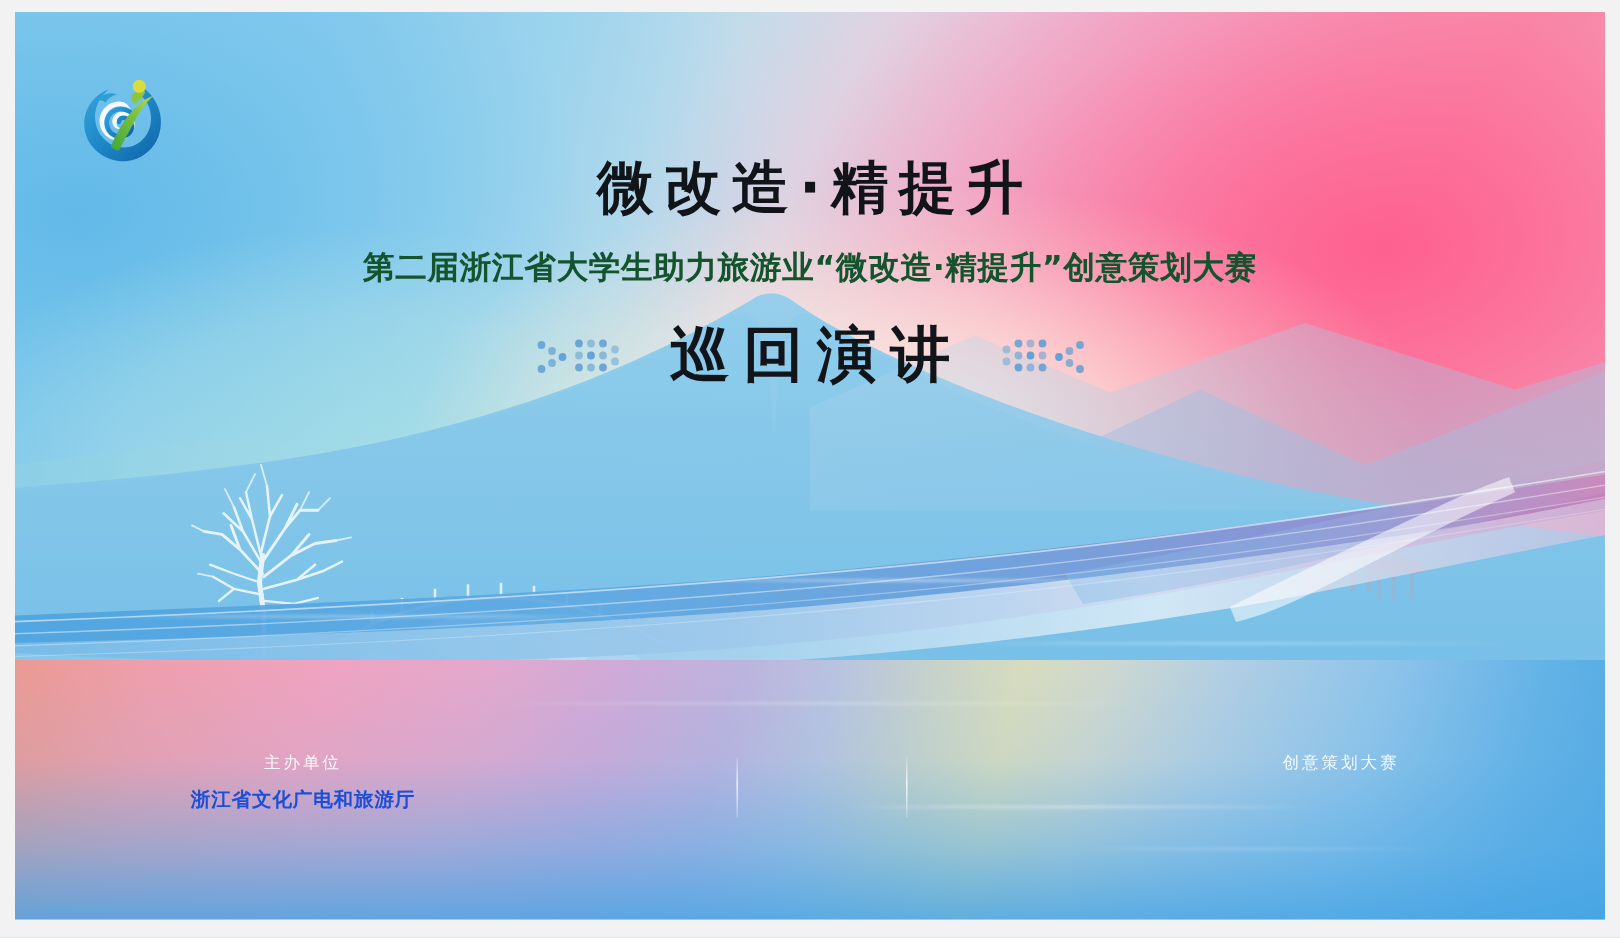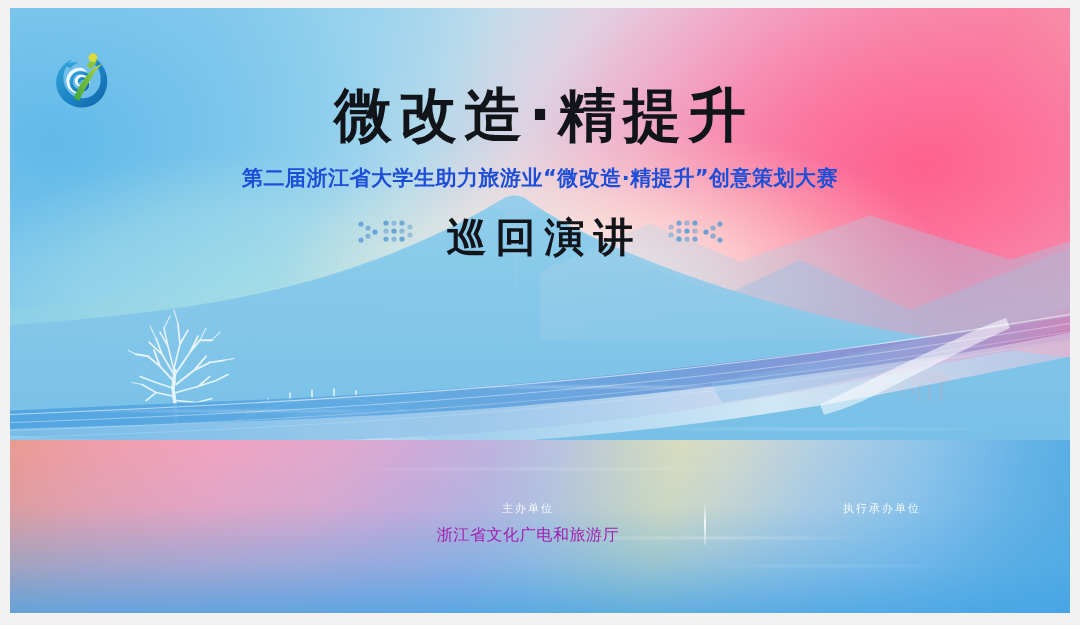--- a/index.html
+++ b/index.html
@@ -130,84 +130,84 @@
   }
   #logo svg{width:100%;height:100%;display:block;}
 
   
   #content{
     position:absolute;left:0;right:0;top:0;
     text-align:center;
     z-index:6;
   }
   #main-title{
-    margin-top:78px;
+    margin-top:98px;
     font-family:"DejaVu Sans","Liberation Sans",sans-serif;
-    font-size:58px;
+    font-size:38px;
     font-weight:700;
     letter-spacing:7px;
     color:#111418;
     line-height:1;
     text-indent:7px;
   }
   #subtitle{
     margin-top:24px;
     font-family:"DejaVu Sans","Liberation Sans",sans-serif;
     font-size:21px;
     font-weight:700;
     letter-spacing:.5px;
-    color:#1d4ed8;
+    color:#14532d;
     line-height:1;
   }
   #tour-row{
     margin-top:28px;
     display:flex;
-    align-items:flex-start;
+    align-items:flex-end;
     justify-content:center;
     gap:20px;
   }
   #tour-title{
     font-family:"DejaVu Sans","Liberation Sans",sans-serif;
     font-size:40px;
     font-weight:700;
     letter-spacing:9px;
     color:#111418;
     line-height:1;
     text-indent:9px;
   }
   .dots{width:62px;height:34px;display:block;}
   .dots.flip{transform:scaleX(-1);}
 
   
   #footer{
-    position:absolute;left:0;right:12px;bottom:68px;
-    display:flex;align-items:flex-start;justify-content:flex-end;
+    position:absolute;left:0;right:0;bottom:68px;
+    display:flex;align-items:flex-start;justify-content:space-between;
     z-index:7;
     color:#ffffff;
     margin-left:16px;
   }
   .credit{
     text-align:center;
     padding:0 26px;
   }
   .credit-role{
     font-family:"DejaVu Sans","Liberation Sans",sans-serif;
     font-size:11px;
     font-weight:400;
     letter-spacing:2px;
     color:rgba(255,255,255,.92);
     line-height:1;
     margin-bottom:13px;
   }
   .credit-name{
     font-family:"DejaVu Sans","Liberation Sans",sans-serif;
-    font-size:16px;
-    font-weight:400;
+    font-size:13px;
+    font-weight:700;
     letter-spacing:.6px;
-    color:#a21caf;
+    color:#1d4ed8;
     line-height:1;
     white-space:nowrap;
   }
   .divider{
     width:1px;height:40px;margin-top:2px;
     background:linear-gradient(180deg,
       rgba(255,255,255,.15) 0%,
       rgba(255,255,255,.85) 45%,
       rgba(255,255,255,.2) 100%);
     flex:0 0 1px;
@@ -483,19 +483,19 @@
       <div class="credit-role">主办单位</div>
       <div class="credit-name">浙江省文化广电和旅游厅</div>
     </div>
 
     <div class="divider"></div>
 
 
     <div class="divider"></div>
 
     <div class="credit" id="c3">
-      <div class="credit-role">执行承办单位</div>
+      <div class="credit-role">创意策划大赛</div>
     </div>
 
   </div>
 
  </div>
 </div>
 
 </body></html>

